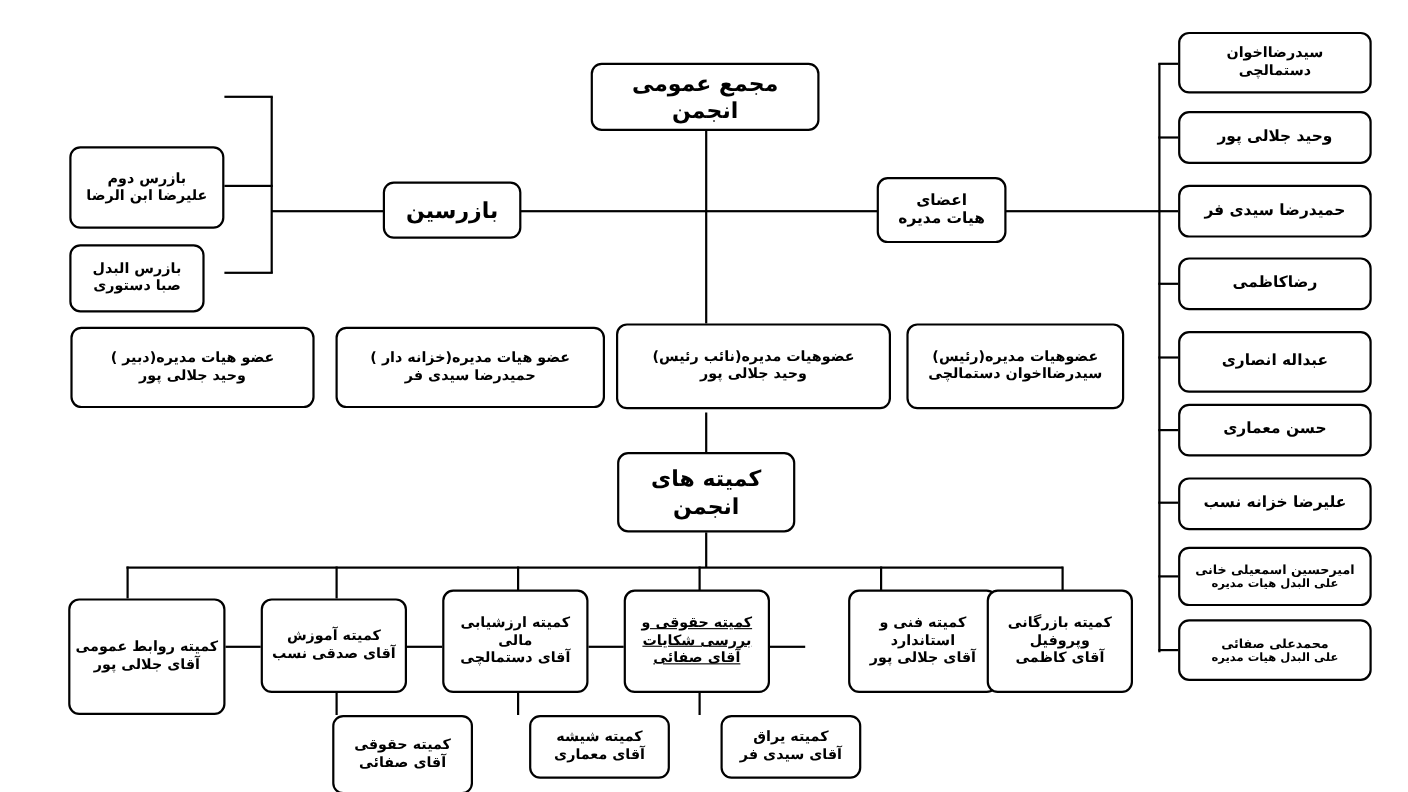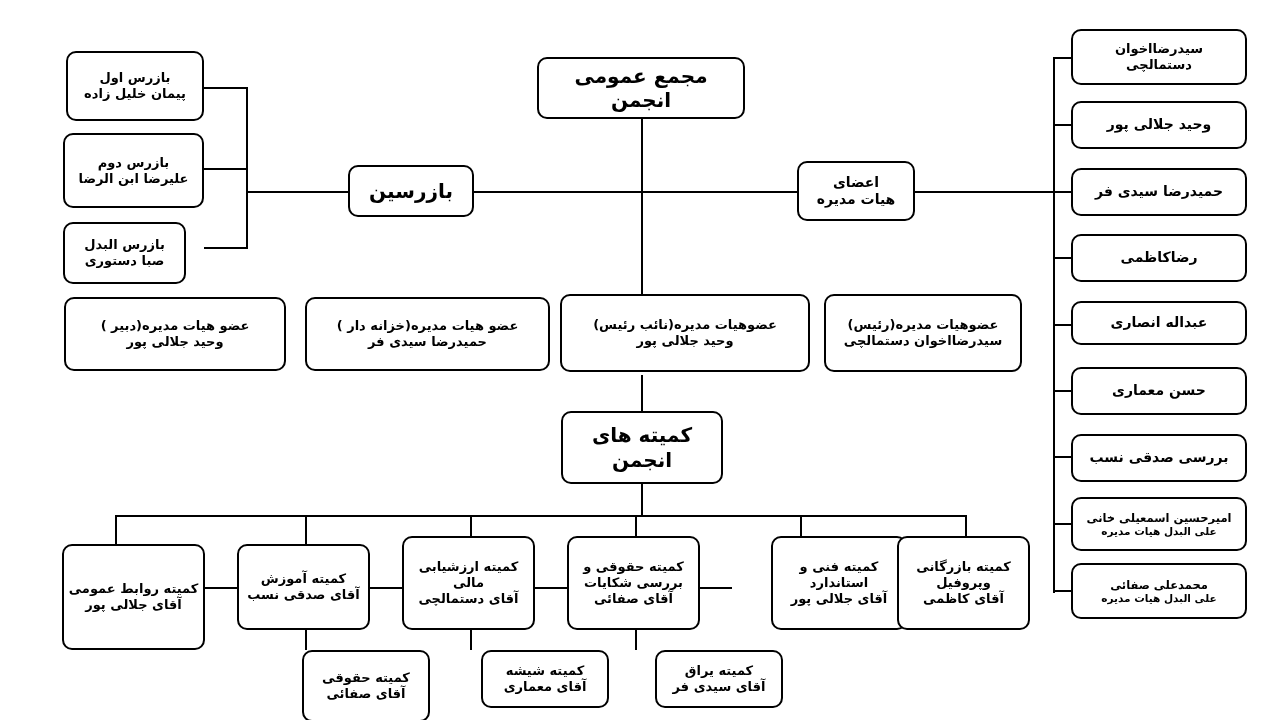--- a/index.html
+++ b/index.html
@@ -96,44 +96,42 @@
   <div class="line v" style="left:470px; top:586px; height:64px;"></div>
   <div class="line v" style="left:635px; top:586px; height:64px;"></div>
 
   <div class="node lg" style="left:537px; top:57px; width:208px; height:62px;">مجمع عمومی انجمن</div>
 
   <div class="node lg" style="left:348px; top:165px; width:126px; height:52px;">بازرسین</div>
 
   <div class="node md" style="left:797px; top:161px; width:118px; height:60px;">اعضای
 هیات مدیره</div>
 
-  <div class="node sm" style="left:66px; top:51px; width:138px; height:70px;">بازرس اول
-پیمان خلیل زاده</div>
   <div class="node sm" style="left:63px; top:133px; width:141px; height:75px;">بازرس دوم
 علیرضا ابن الرضا</div>
   <div class="node sm" style="left:63px; top:222px; width:123px; height:62px;">بازرس البدل
 صبا دستوری</div>
 
   <div class="node sm" style="left:64px; top:297px; width:222px; height:74px;">عضو هیات مدیره(دبیر )
 وحید جلالی پور</div>
   <div class="node sm" style="left:305px; top:297px; width:245px; height:74px;">عضو  هیات مدیره(خزانه دار )
 حمیدرضا سیدی فر</div>
   <div class="node sm" style="left:560px; top:294px; width:250px; height:78px;">عضوهیات مدیره(نائب رئیس)
 وحید جلالی پور</div>
   <div class="node sm" style="left:824px; top:294px; width:198px; height:78px;">عضوهیات مدیره(رئیس)
 سیدرضااخوان دستمالچی</div>
 
   <div class="node sm" style="left:1071px; top:29px; width:176px; height:56px;">سیدرضااخوان
 دستمالچی</div>
   <div class="node md" style="left:1071px; top:101px; width:176px; height:48px;">وحید جلالی پور</div>
   <div class="node md" style="left:1071px; top:168px; width:176px; height:48px;">حمیدرضا سیدی فر</div>
   <div class="node md" style="left:1071px; top:234px; width:176px; height:48px;">رضاکاظمی</div>
-  <div class="node md" style="left:1071px; top:301px; width:176px; height:44px;">عبداله انصاری</div>
+  <div class="node md" style="left:1071px; top:301px; width:176px; height:56px;">عبداله انصاری</div>
   <div class="node md" style="left:1071px; top:367px; width:176px; height:48px;">حسن معماری</div>
-  <div class="node md" style="left:1071px; top:434px; width:176px; height:48px;">بررسی صدقی نسب</div>
+  <div class="node md" style="left:1071px; top:434px; width:176px; height:48px;">علیرضا خزانه نسب</div>
   <div class="node xs" style="left:1071px; top:497px; width:176px; height:54px;">
     <span>
       <span>امیرحسین اسمعیلی خانی</span>
       <span class="sub">علی البدل هیات مدیره</span>
     </span>
   </div>
   <div class="node xs" style="left:1071px; top:563px; width:176px; height:56px;">
     <span>
       <span>محمدعلی صفائی</span>
       <span class="sub">علی البدل هیات مدیره</span>
@@ -141,21 +139,21 @@
   </div>
 
   <div class="node lg" style="left:561px; top:411px; width:162px; height:73px;">کمیته های انجمن</div>
 
   <div class="node sm" style="left:62px; top:544px; width:143px; height:106px;">کمیته روابط عمومی
 آقای جلالی پور</div>
   <div class="node sm" style="left:237px; top:544px; width:133px; height:86px;">کمیته آموزش
 آقای صدقی نسب</div>
   <div class="node sm" style="left:402px; top:536px; width:133px; height:94px;">کمیته ارزشیابی مالی
 آقای دستمالچی</div>
-  <div class="node sm" style="left:567px; top:536px; width:133px; height:94px;">کمیته حقوقی و بررسی شکایات
+  <div class="node sm" style="left:567px; top:536px; width:133px; height:94px;text-decoration:underline;">کمیته حقوقی و بررسی شکایات
 آقای صفائی</div>
   <div class="node sm" style="left:732px; top:536px; width:136px; height:94px;margin-left:39px;">کمیته فنی و استاندارد
 آقای جلالی پور</div>
   <div class="node sm" style="left:897px; top:536px; width:133px; height:94px;">کمیته بازرگانی وپروفیل
 آقای کاظمی</div>
 
   <div class="node sm" style="left:302px; top:650px; width:128px; height:72px;text-align:center;">کمیته حقوقی
 آقای صفائی</div>
   <div class="node sm" style="left:481px; top:650px; width:128px; height:58px;">کمیته شیشه
 آقای معماری</div>

